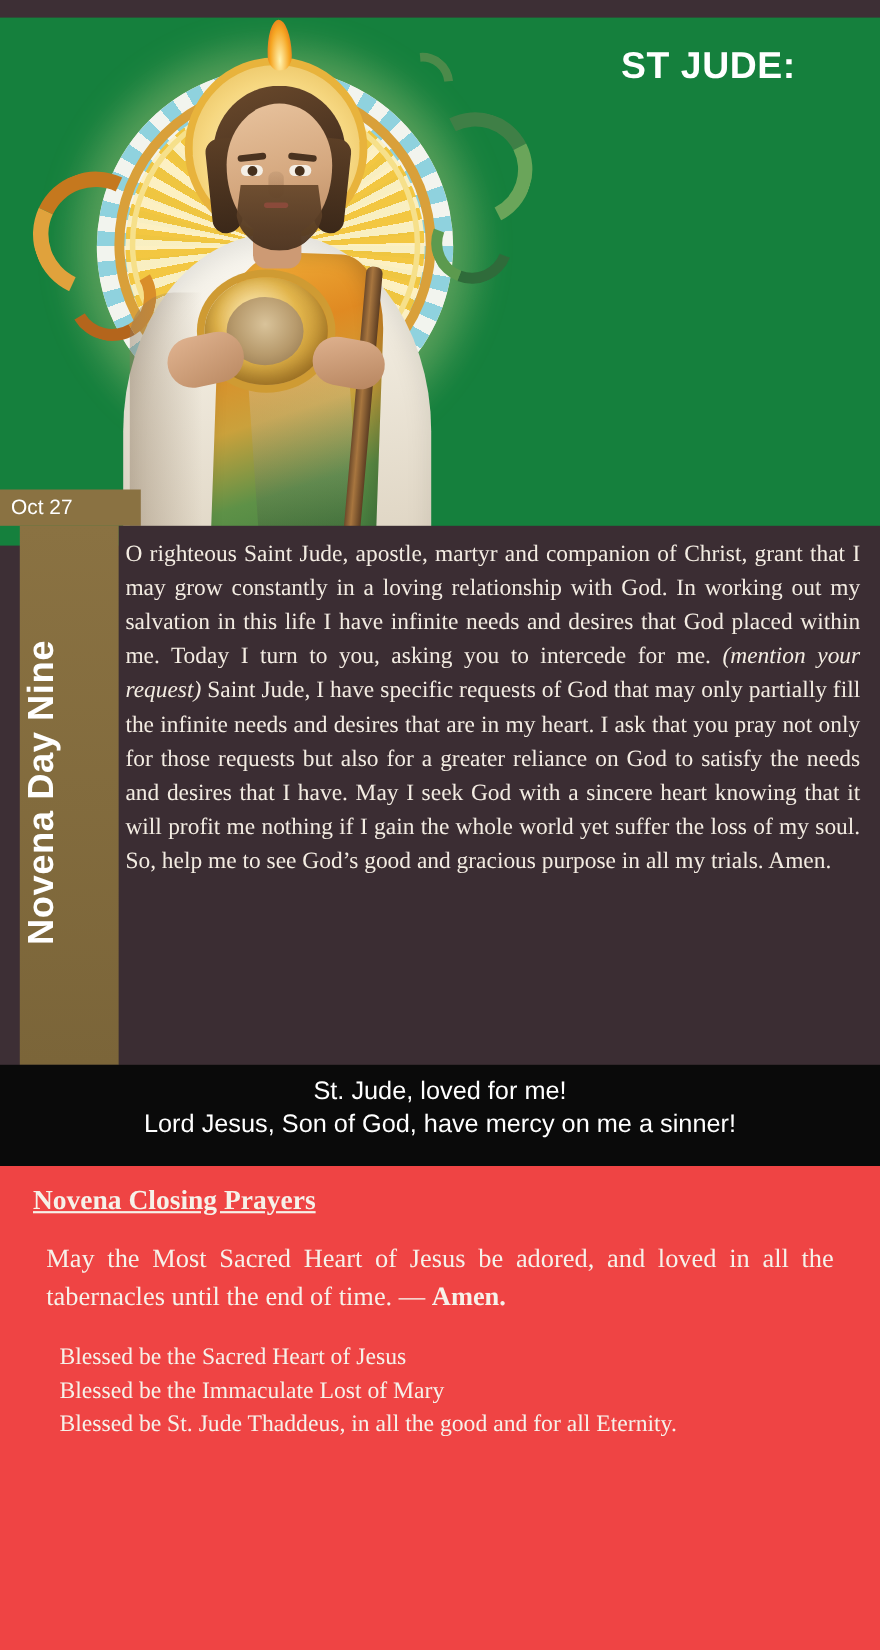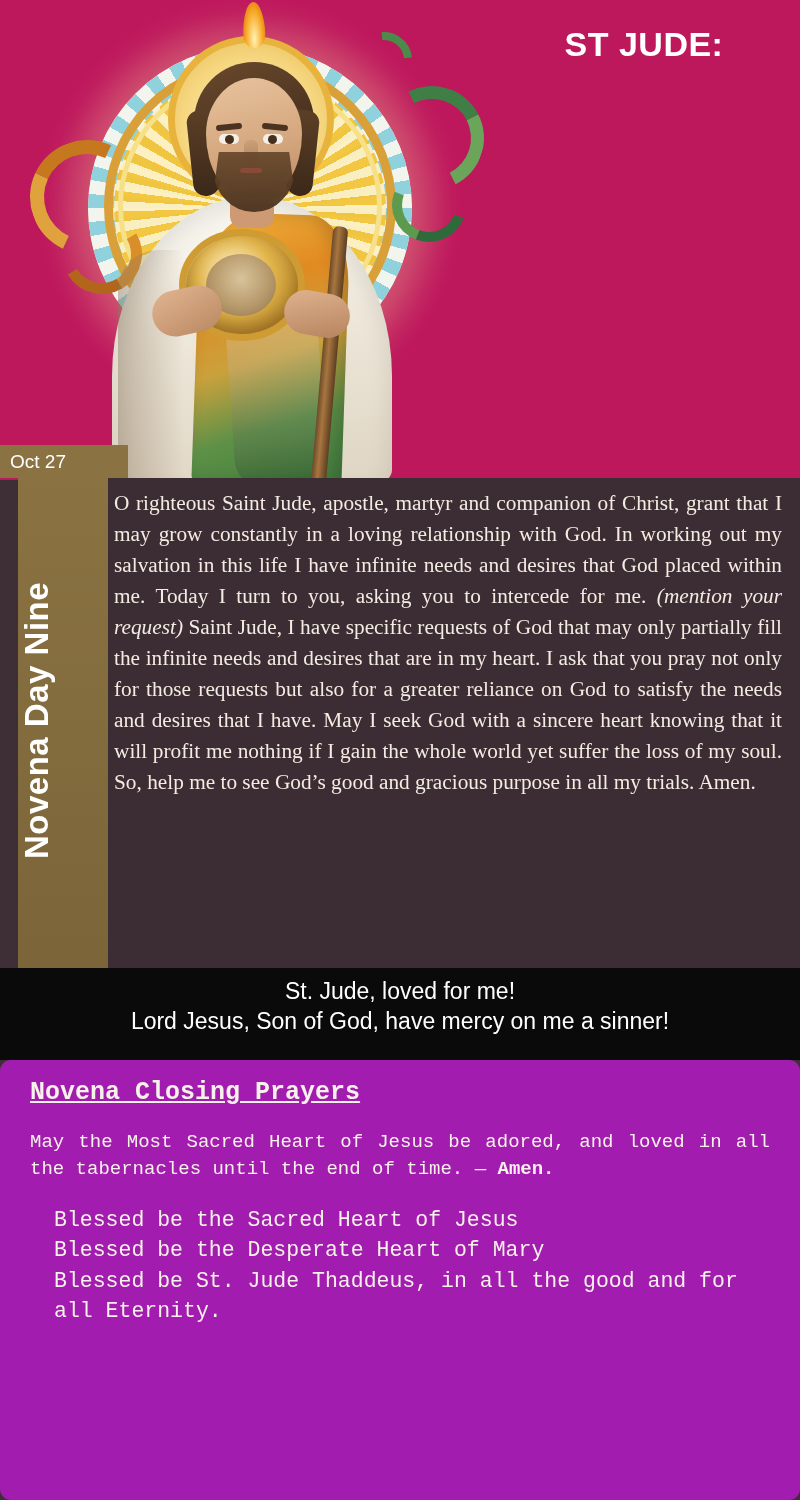--- a/index.html
+++ b/index.html
@@ -19,22 +19,23 @@
     height: 1500px;
     background: #3d2f35;
     overflow: hidden;
   }
 
   
   .top {
     position: relative;
     width: 800px;
     height: 480px;
-    background: #be185d;
+    background: #15803d;
     overflow: hidden;
+    margin-top: 16px;
   }
   .icon-art {
     position: absolute;
     left: 0;
     top: 0;
     width: 500px;
     height: 480px;
     overflow: hidden;
   }
   
@@ -429,39 +430,38 @@
   .invocation .l1 { display: block; }
   .invocation .l2 { display: block; }
 
   
   .closing {
     position: absolute;
     left: 0;
     top: 1060px;
     width: 800px;
     height: 440px;
-    background: #a21caf;
+    background: #ef4444;
     box-sizing: border-box;
     padding: 18px 30px 0 30px;
     color: #f6f1e9;
-    font-family: Liberation Mono, monospace;
-    border-radius: 11px;
+    font-family: Liberation Serif, serif;
   }
   .closing-title {
     font-size: 25px;
     font-weight: bold;
     text-decoration: underline;
     margin: 0 0 22px 0;
   }
   .closing-para {
-    font-size: 19px;
+    font-size: 24px;
     line-height: 1.42;
     text-align: justify;
     text-justify: inter-word;
-    margin: 0;
+    margin: 12px;
   }
   .closing-para b { font-weight: bold; }
   .closing-lines {
     margin-top: 22px;
     font-size: 21.5px;
     line-height: 1.42;
     margin-left: 24px;
   }
   .closing-lines div { text-align: left; }
 </style>
@@ -536,18 +536,18 @@
     <span class="l2">Lord Jesus, Son of God, have mercy on me a sinner!</span>
   </div>
 
   <div class="closing">
     <div class="closing-title">Novena Closing Prayers</div>
 
     <p class="closing-para"><span>May the Most Sacred Heart of Jesus be adored, and loved in all the tabernacles until the end of time. — </span><b>Amen.</b></p>
 
     <div class="closing-lines">
       <div>Blessed be the Sacred Heart of Jesus</div>
-      <div>Blessed be the Desperate Heart of Mary</div>
+      <div>Blessed be the Immaculate Lost of Mary</div>
       <div>Blessed be St. Jude Thaddeus, in all the good and for all Eternity.</div>
     </div>
   </div>
 
 </div>
 
 </body></html>

